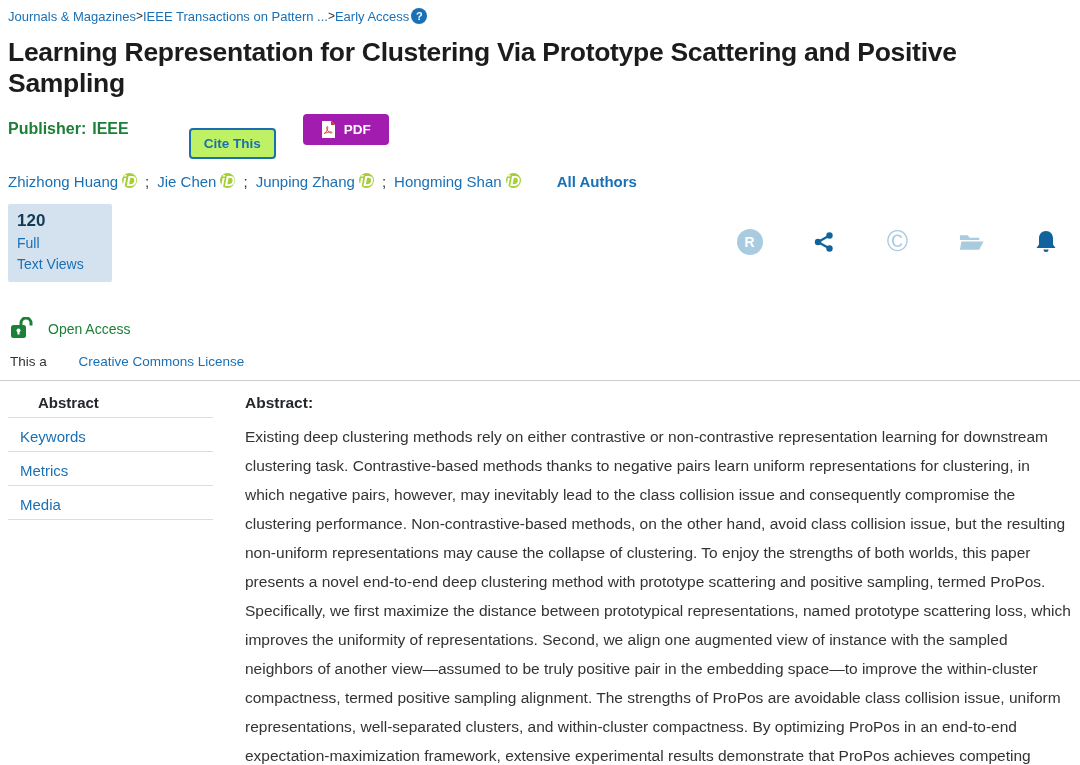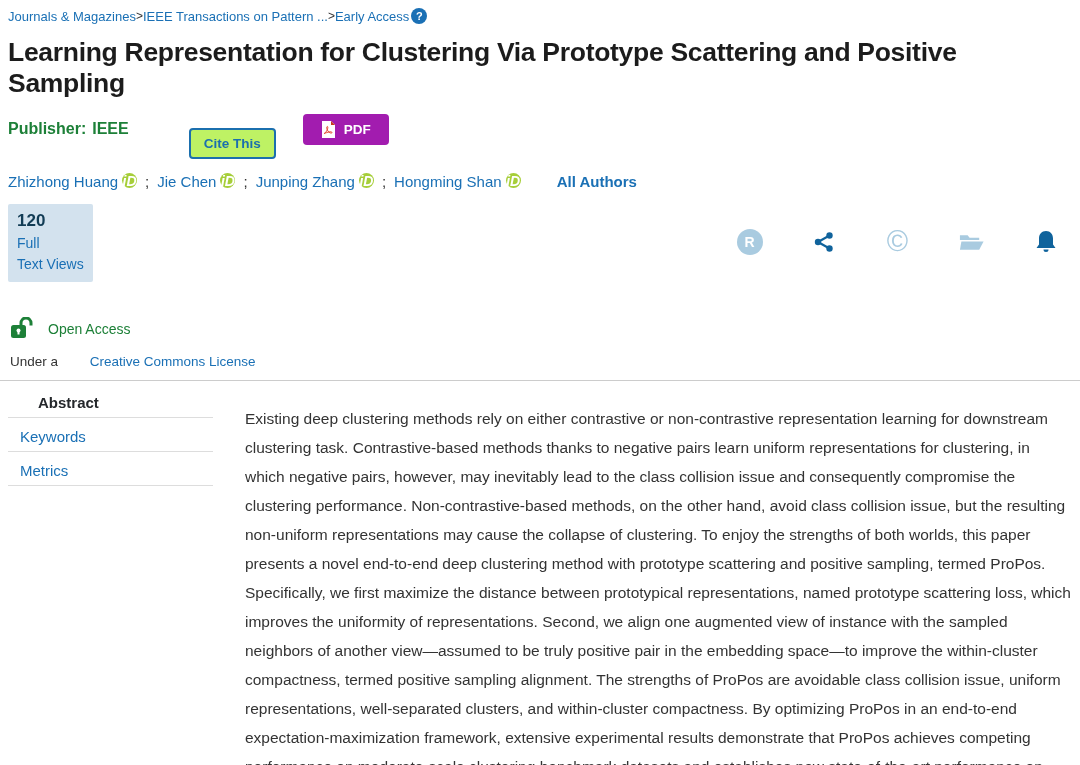--- a/index.html
+++ b/index.html
@@ -50,21 +50,21 @@
     display:inline-flex; width:15px; height:15px; border-radius:50%; background:#a6ce39;
     color:#fff; font-size:14px; font-weight:bold; align-items:center; justify-content:center;
     margin-left:4px; cursor:pointer; font-style:italic;
   }
   .auth-sep { color:#333; margin:0 8px; }
   .all-authors { margin-left:36px; color:#1a70b5; font-weight:bold; text-decoration:none; cursor:pointer; }
 
   
   .stats-row { margin-top:14px; display:flex; align-items:flex-start; }
   .metrics-box {
-    width:85px; min-height:74px; background:#d3e2ee; padding:7px 8px 9px 9px;
+    width:104px; min-height:74px; background:#d3e2ee; padding:7px 8px 9px 9px;
     border-radius:2px;
   }
   .metrics-box .m-count { font-size:17px; font-weight:bold; color:#123c55; }
   .metrics-box .m-line { font-size:14px; color:#1a70b5; margin-top:3px; line-height:18px; }
   .icon-row { margin-left:auto; display:flex; align-items:center; gap:47px; padding-top:24px; margin-right:13px; }
   .tool-icon { width:27px; height:27px; display:flex; align-items:center; justify-content:center; cursor:pointer; }
   .r-badge {
     width:26px; height:26px; border-radius:50%; background:#a9cbe0; color:#fff;
     font-weight:bold; font-size:14px; display:flex; align-items:center; justify-content:center;
   }
@@ -181,32 +181,34 @@
         <rect x="1" y="8" width="15" height="13" rx="2.5" fill="#1d8038"></rect>
         <path d="M11 9 v-3 a5 5 0 0 1 10 0 v2.5" fill="none" stroke="#1d8038" stroke-width="3"></path>
         <circle cx="8.5" cy="13.5" r="2" fill="#fff"></circle>
         <rect x="7.5" y="13.5" width="2" height="4" fill="#fff"></rect>
       </svg>
     </span>
     <span class="oa-label">Open Access</span>
   </div>
 
   <div class="license-row">
-    <span>Under a</span>
+    <span>This a</span>
     <a>Creative Commons License</a>
   </div>
 
   <hr class="main-divider">
 
   <div class="columns">
     <nav class="sidebar">
       <a class="side-item active">Abstract</a>
       <a class="side-item">Keywords</a>
       <a class="side-item">Metrics</a>
+      <a class="side-item">Media</a>
     </nav>
 
     <main class="main-col">
+      <div class="abs-heading">Abstract:</div>
       <p class="abs-text">Existing deep clustering methods rely on either contrastive or non-contrastive representation learning for downstream clustering task. Contrastive-based methods thanks to negative pairs learn uniform representations for clustering, in which negative pairs, however, may inevitably lead to the class collision issue and consequently compromise the clustering performance. Non-contrastive-based methods, on the other hand, avoid class collision issue, but the resulting non-uniform representations may cause the collapse of clustering. To enjoy the strengths of both worlds, this paper presents a novel end-to-end deep clustering method with prototype scattering and positive sampling, termed ProPos. Specifically, we first maximize the distance between prototypical representations, named prototype scattering loss, which improves the uniformity of representations. Second, we align one augmented view of instance with the sampled neighbors of another view—assumed to be truly positive pair in the embedding space—to improve the within-cluster compactness, termed positive sampling alignment. The strengths of ProPos are avoidable class collision issue, uniform representations, well-separated clusters, and within-cluster compactness. By optimizing ProPos in an end-to-end expectation-maximization framework, extensive experimental results demonstrate that ProPos achieves competing performance on moderate-scale clustering benchmark datasets and establishes new state-of-the-art performance on large-scale datasets. Source code is available at https://github.com/Hzzone/ProPos .</p>
 
     </main>
   </div>
 
 </div>
 
 </body></html>

